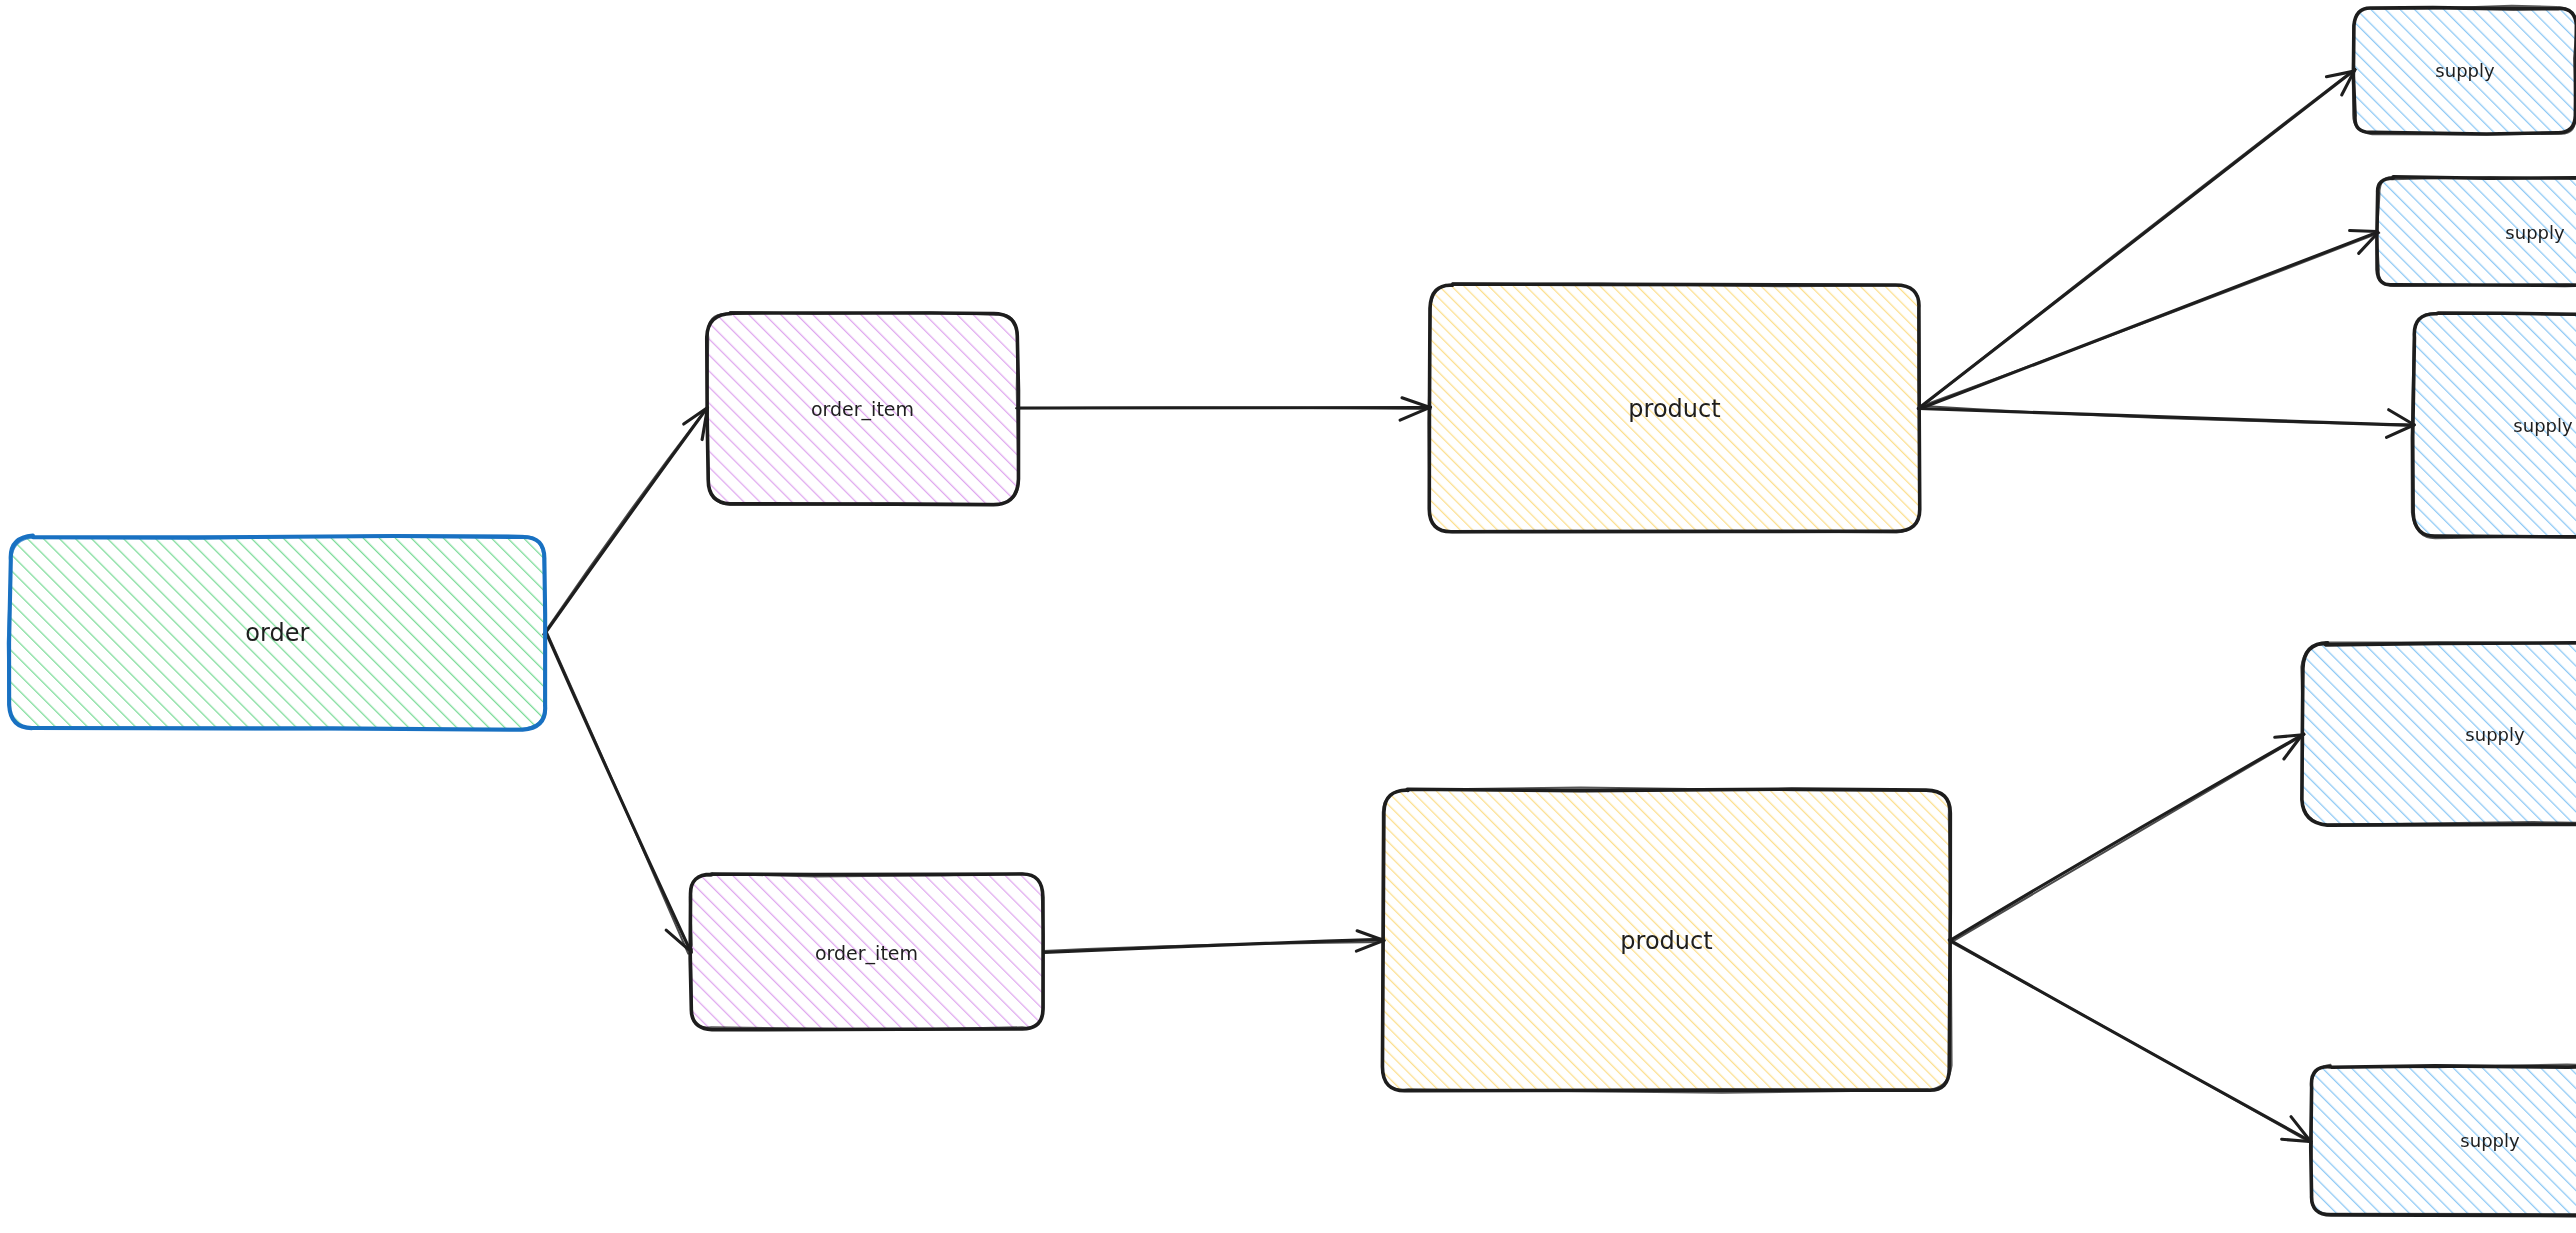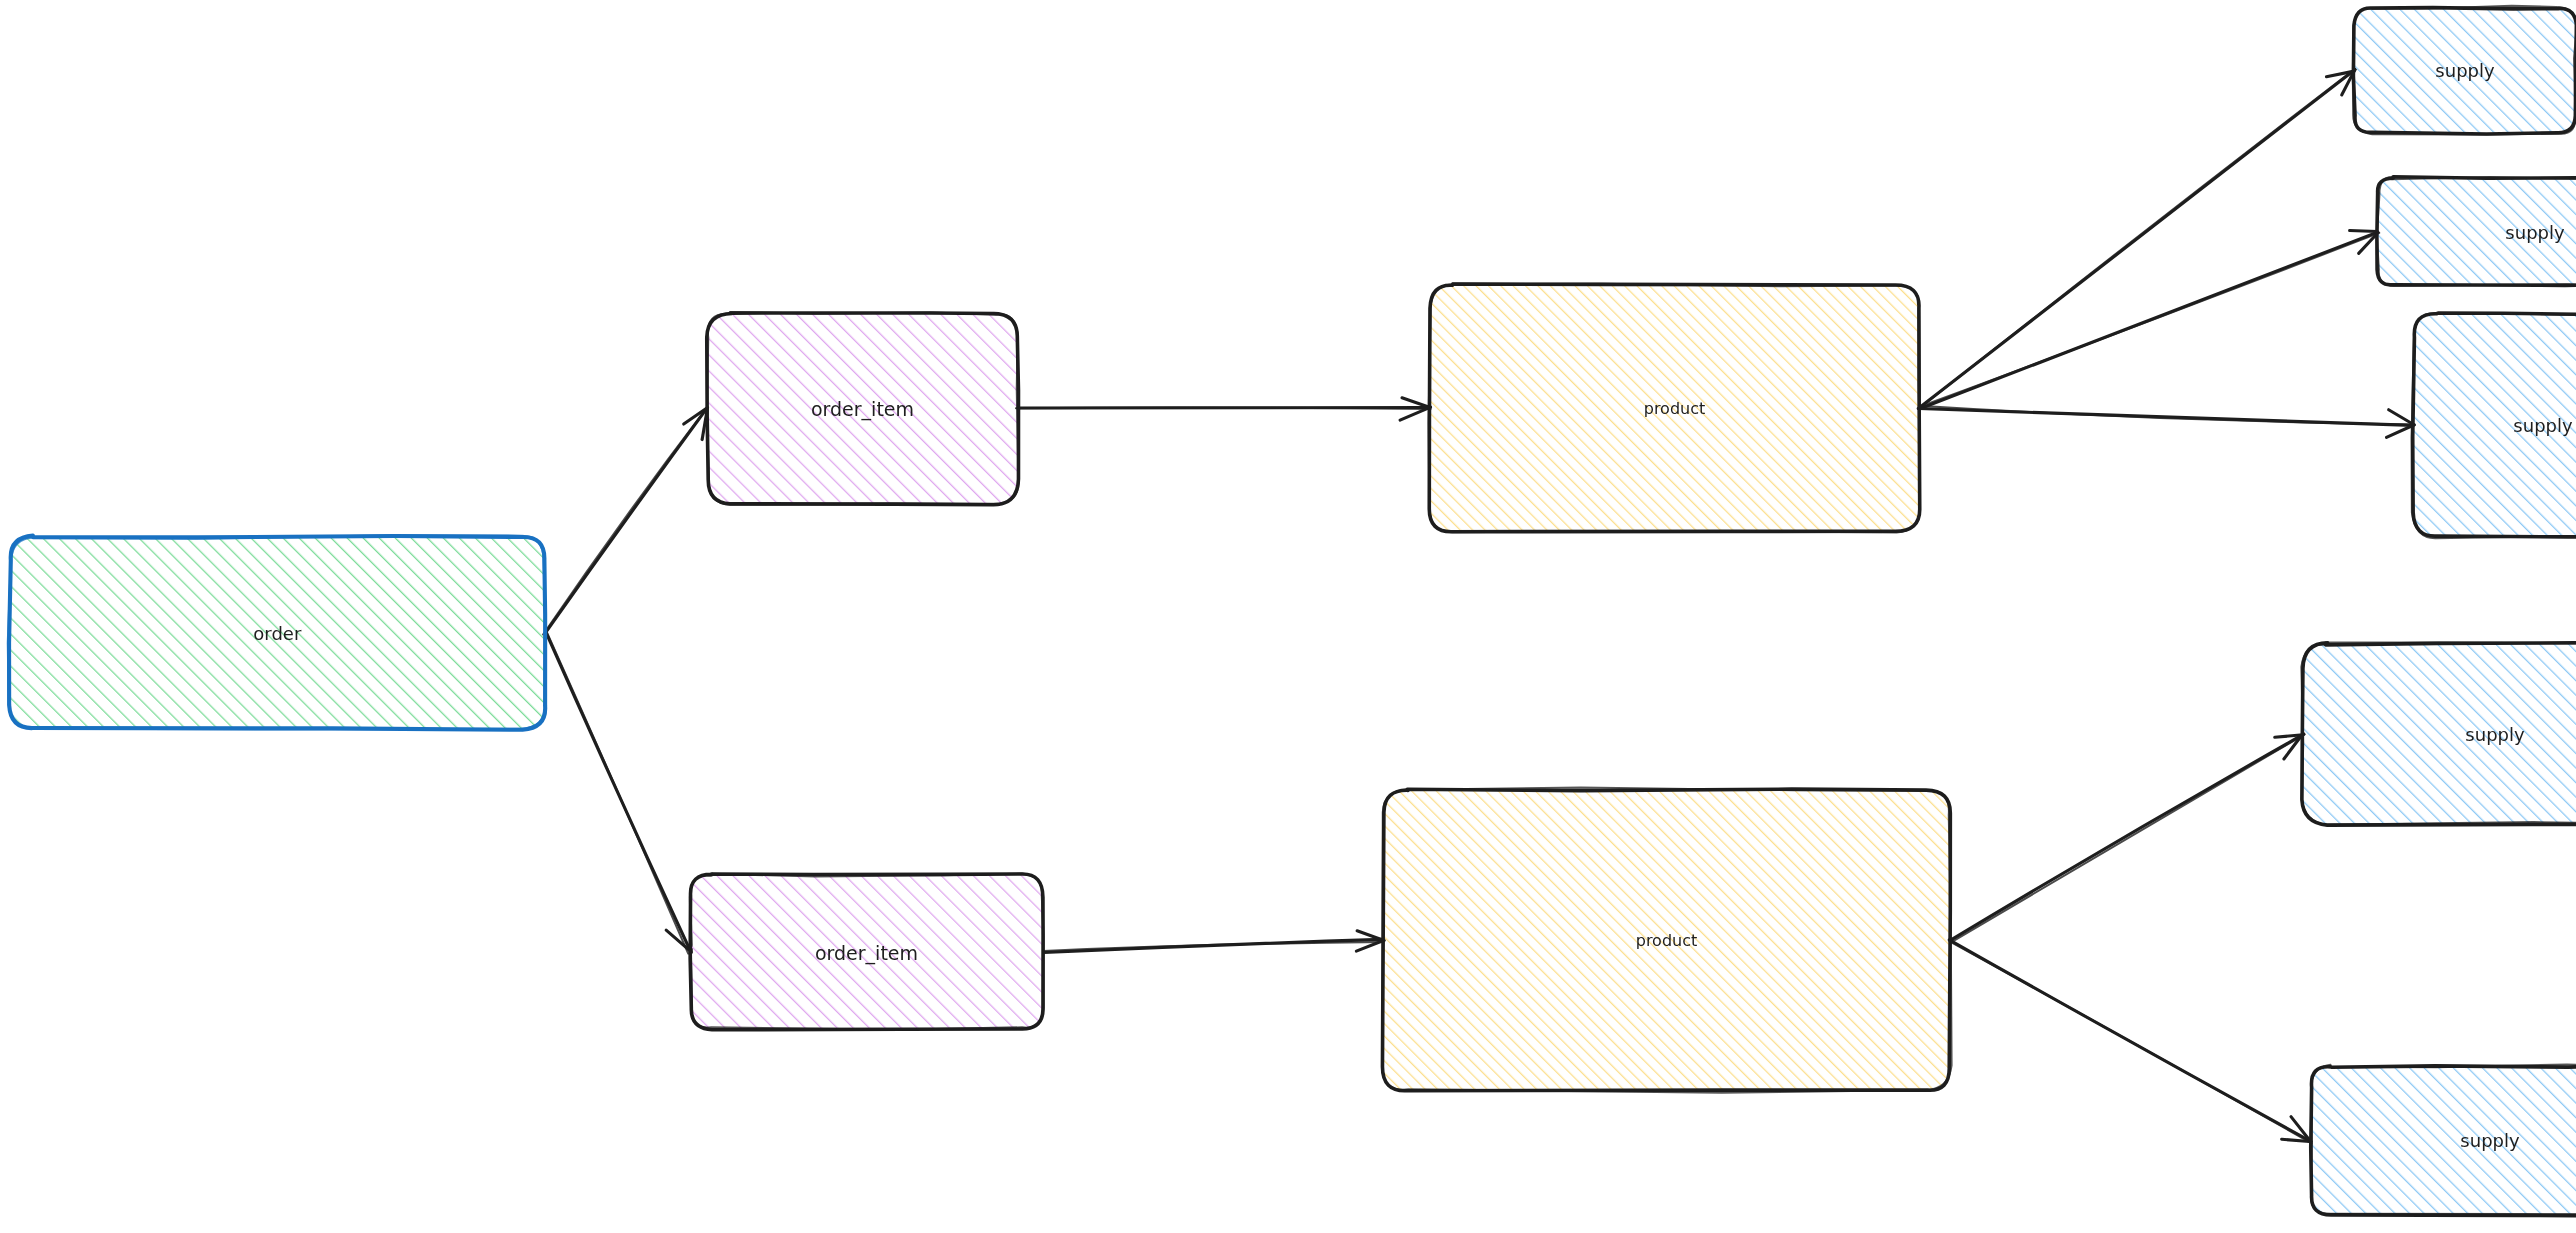--- a/index.html
+++ b/index.html
@@ -7,23 +7,23 @@
   #stage svg{position:absolute;left:0;top:0;width:2700px;height:1233px;}
   .node-label{
     position:absolute;
     display:flex;align-items:center;justify-content:center;
     font-family:"DejaVu Sans", sans-serif;
     color:#1e1e1e;
     font-weight:400;
     pointer-events:none;
     white-space:nowrap;
   }
-  .lbl-order{font-size:18px;}
+  .lbl-order{font-size:24px;}
   .lbl-order-item{font-size:19px;}
-  .lbl-product{font-size:16px;}
+  .lbl-product{font-size:24px;}
   .lbl-supply{font-size:18px;}
 </style>
 </head>
 <body>
 
 <div id="stage">
 
   <svg id="diagram-svg" viewBox="0 0 5240 2394" xmlns="http://www.w3.org/2000/svg">
     <defs>
       <pattern id="hatch-green" width="22" height="22" patternTransform="rotate(-45)" patternUnits="userSpaceOnUse">

